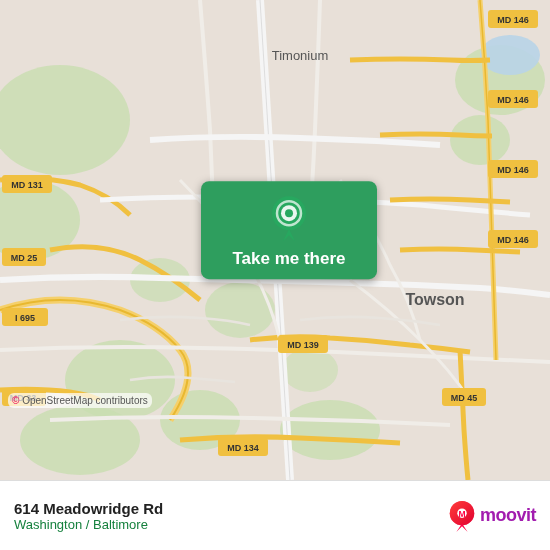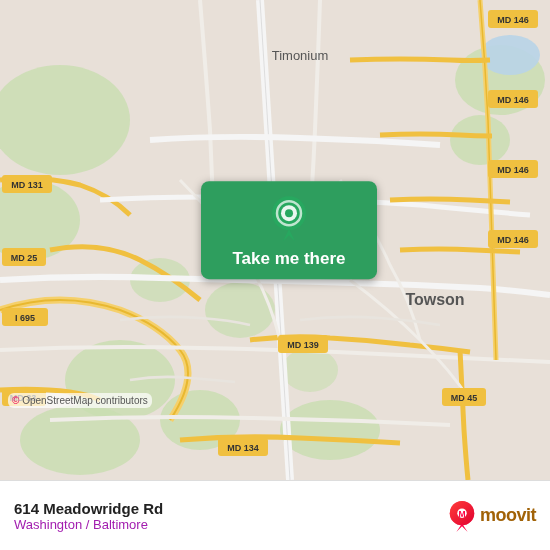--- a/index.html
+++ b/index.html
@@ -93,39 +93,39 @@
     }
 
     #address-line1 {
       font-size: 15px;
       font-weight: 600;
       color: #222;
     }
 
     #address-line2 {
       font-size: 13px;
-      color: #a21caf;
+      color: #15803d;
     }
 
     #moovit-logo {
       display: flex;
       align-items: center;
       gap: 4px;
       flex-shrink: 0;
     }
 
     #moovit-pin {
       width: 28px;
       height: 32px;
     }
 
     #moovit-text {
       font-size: 18px;
       font-weight: 700;
-      color: #a16207;
+      color: #a21caf;
       letter-spacing: -0.5px;
     }
   </style>
 </head>
 <body>
 
 <div id="map-container">
   <svg id="map-svg" viewBox="0 0 550 480" xmlns="http://www.w3.org/2000/svg">
 
     <rect width="550" height="480" fill="#e8e0d8"></rect>

